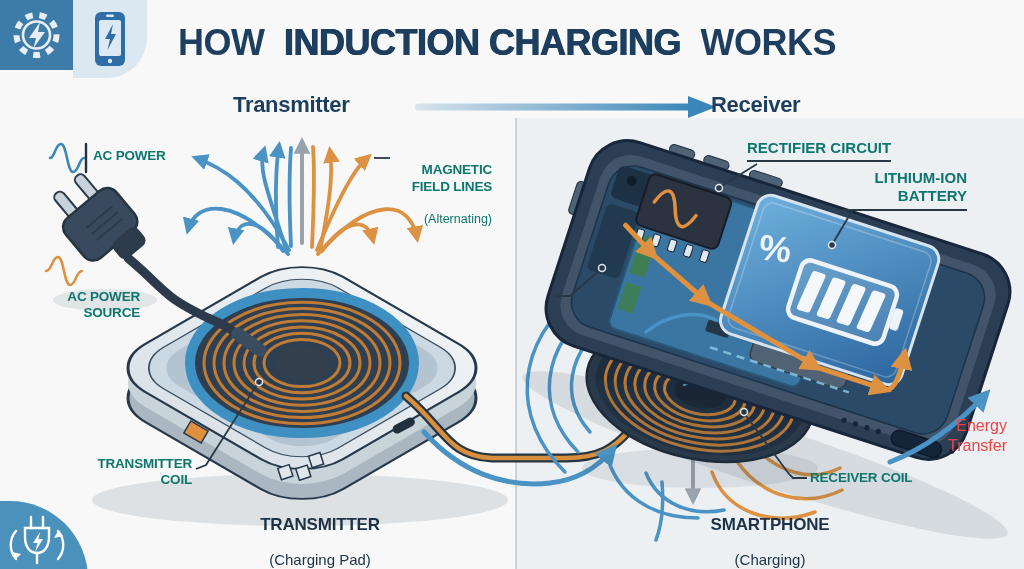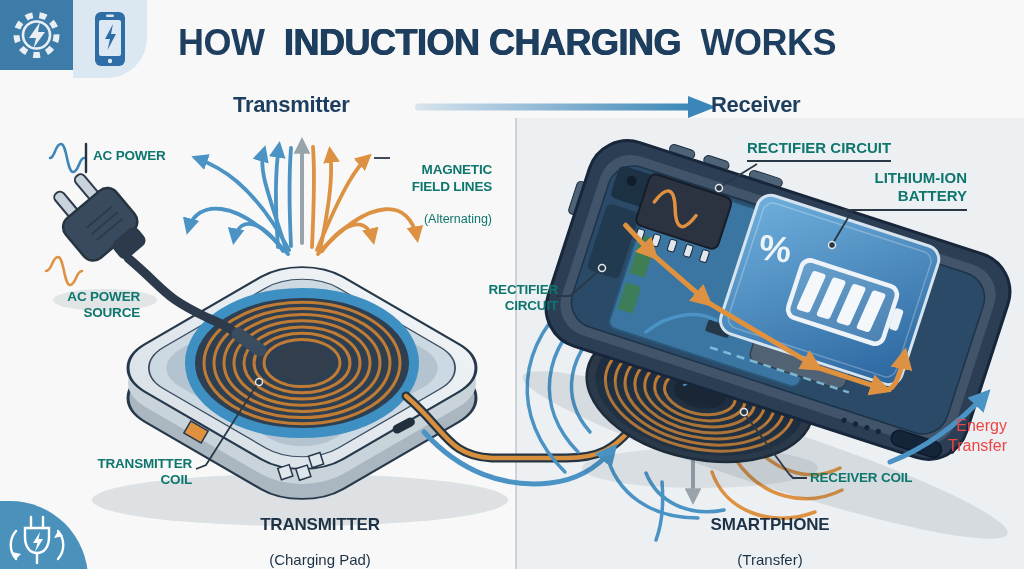--- a/index.html
+++ b/index.html
@@ -336,29 +336,27 @@
 
   <div class="lbl lbl-magnetic center">
     <div>MAGNETIC
 FIELD LINES</div>
     <div class="sub">(Alternating)</div>
   </div>
 
   <div class="lbl lbl-rect-top underlined">RECTIFIER CIRCUIT</div>
   <div class="lbl lbl-battery center underlined">LITHIUM-ION
 BATTERY</div>
-  <div class="lbl lbl-rect-side center">RECTIFIER
-CIRCUIT</div>
   <div class="lbl lbl-tx-coil center">TRANSMITTER
 COIL</div>
   <div class="lbl lbl-rx-coil">RECEIVER COIL</div>
   <div class="lbl lbl-energy center">Energy
 Transfer</div>
 
   <div class="caption cap-tx">
     <div class="cap-main">TRANSMITTER</div>
     <div class="cap-sub">(Charging Pad)</div>
   </div>
   <div class="caption cap-phone">
     <div class="cap-main">SMARTPHONE</div>
-    <div class="cap-sub">(Transfer)</div>
+    <div class="cap-sub">(Charging)</div>
   </div>
 </div>
 
 </body></html>

